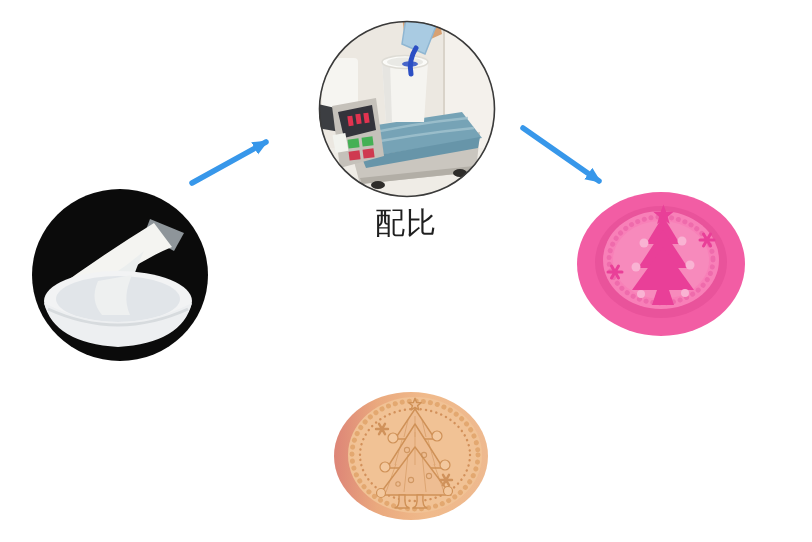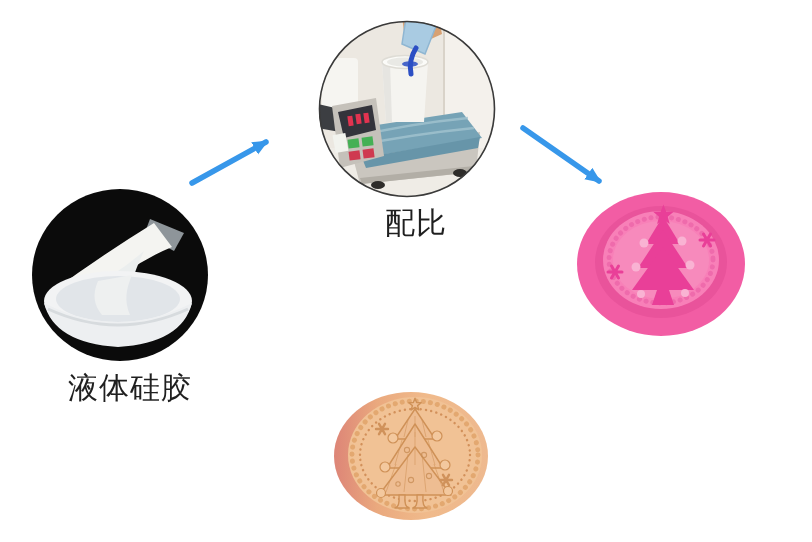--- a/index.html
+++ b/index.html
@@ -17,21 +17,21 @@
     text-align: center;
     font-size: 30px;
     line-height: 1.1;
     color: var(--label-text, #1f1f1f);
     letter-spacing: 1px;
     white-space: nowrap;
   }
   #node-liquid   { left: 32px;  top: 189px; width: 176px; height: 172px; }
   #label-liquid  { left: 30px;  top: 371px; width: 200px; }
   #node-scale    { left: 318px; top: 20px;  width: 178px; height: 178px; }
-  #label-ratio   { left: 356px; top: 206px; width: 120px; }
+  #label-ratio   { left: 346px; top: 206px; width: 120px; }
   #node-mold     { left: 577px; top: 192px; width: 168px; height: 144px; }
   #label-mold    { left: 618px; top: 368px; width: 120px; }
   #node-product  { left: 334px; top: 392px; width: 154px; height: 129px; }
   #arrow-1       { left: 186px; top: 124px; width: 102px; height: 66px; }
   #arrow-2       { left: 517px; top: 122px; width: 96px;  height: 72px; }
   svg { display: block; }
 </style>
 </head>
 <body>
 
@@ -57,21 +57,20 @@
 
         <ellipse cx="86" cy="110" rx="62" ry="23" fill="#e1e5e9"></ellipse>
 
         <path d="M 66,92 C 60,106 62,116 70,126 L 98,126 C 92,112 94,100 100,86 Z" fill="#eef0f0"></path>
 
         <path d="M 12,114 Q 86,152 160,114 Q 150,154 86,158 Q 22,154 12,114 Z" fill="#edeff1"></path>
         <path d="M 16,120 Q 86,152 156,120" stroke="#d7dbde" fill="none" stroke-width="3"></path>
       </g>
     </svg>
   </div>
-  <div class="step-label" id="label-liquid">液体硅胶</div>
 
   <svg class="node" id="arrow-1" viewBox="0 0 102 66">
     <defs>
       <marker id="ah1" markerUnits="userSpaceOnUse" markerWidth="18" markerHeight="16" refX="13" refY="7" orient="auto">
         <path d="M0,0 L16,7 L0,14 Z" style="fill:var(--arrow,#3797ea)"></path>
       </marker>
     </defs>
     <line x1="6" y1="59" x2="80" y2="18" style="stroke:var(--arrow,#3797ea)" stroke-width="5.5" stroke-linecap="round" marker-end="url(#ah1)"></line>
   </svg>
 

